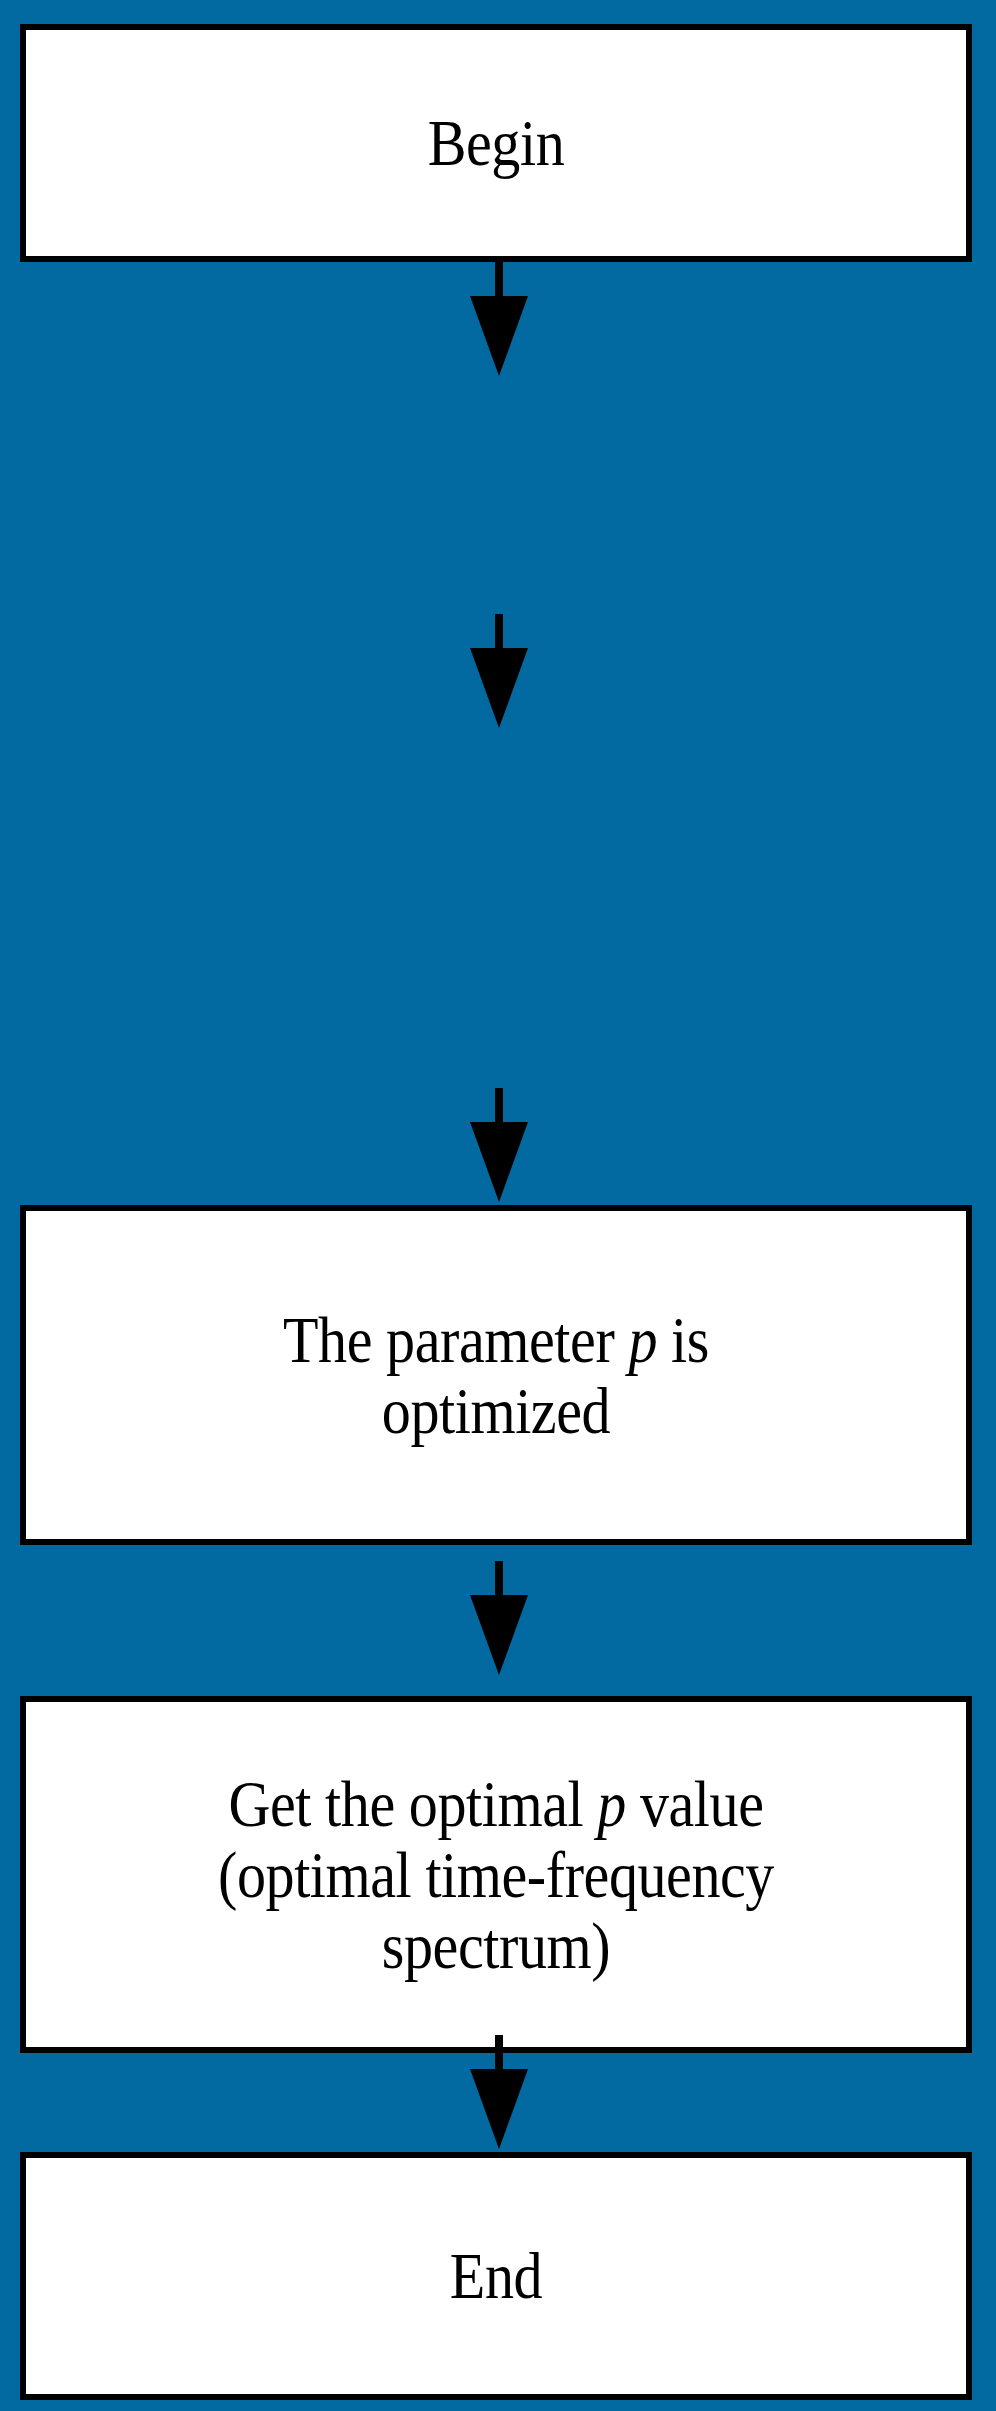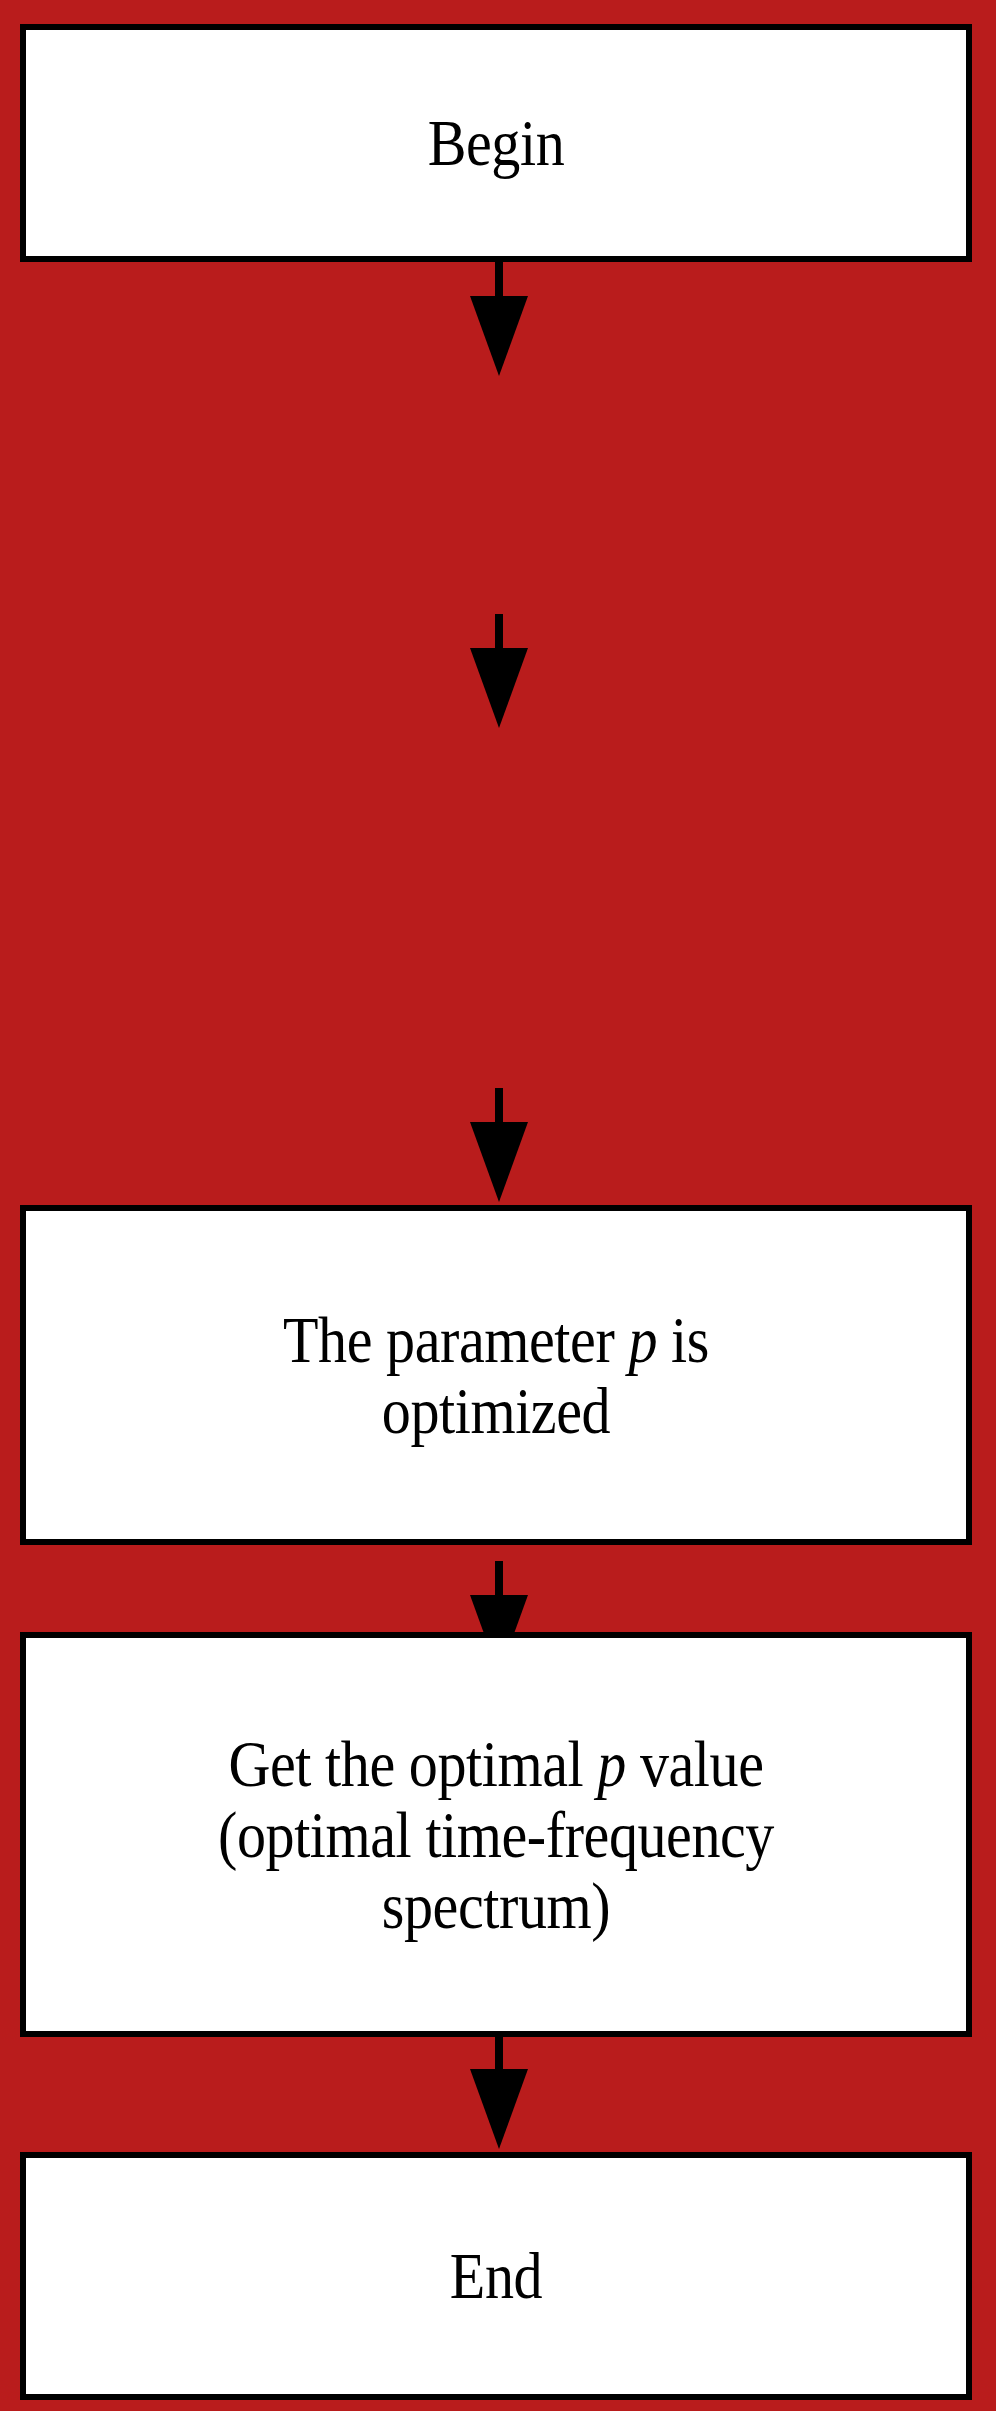--- a/index.html
+++ b/index.html
@@ -8,21 +8,21 @@
     padding: 0;
     background: #ffffff;
   }
   body {
     font-family: "Liberation Serif", "DejaVu Serif", serif;
   }
   #flowchart {
     position: relative;
     width: 996px;
     height: 2411px;
-    background: #b91c1c;
+    background: #0369a1;
     overflow: hidden;
     margin: 0 auto;
   }
 
   
   .node {
     position: absolute;
     left: 20px;
     width: 952px;
     box-sizing: border-box;
@@ -49,21 +49,21 @@
   }
   .node-label .italic-var {
     font-style: italic;
   }
 
   
   #node-begin      { top: 24px;   height: 238px; }
   #node-param-init { top: 375px;  height: 239px; }
   #node-signal     { top: 731px;  height: 357px; }
   #node-optimize   { top: 1205px; height: 340px; }
-  #node-optimal-p  { top: 1632px; height: 405px; }
+  #node-optimal-p  { top: 1696px; height: 357px; }
   #node-end        { top: 2152px; height: 248px; }
 
   
   .arrow {
     position: absolute;
     left: 470px;
     width: 58px;
     height: 114px;
   }
   .arrow svg { display: block; }

